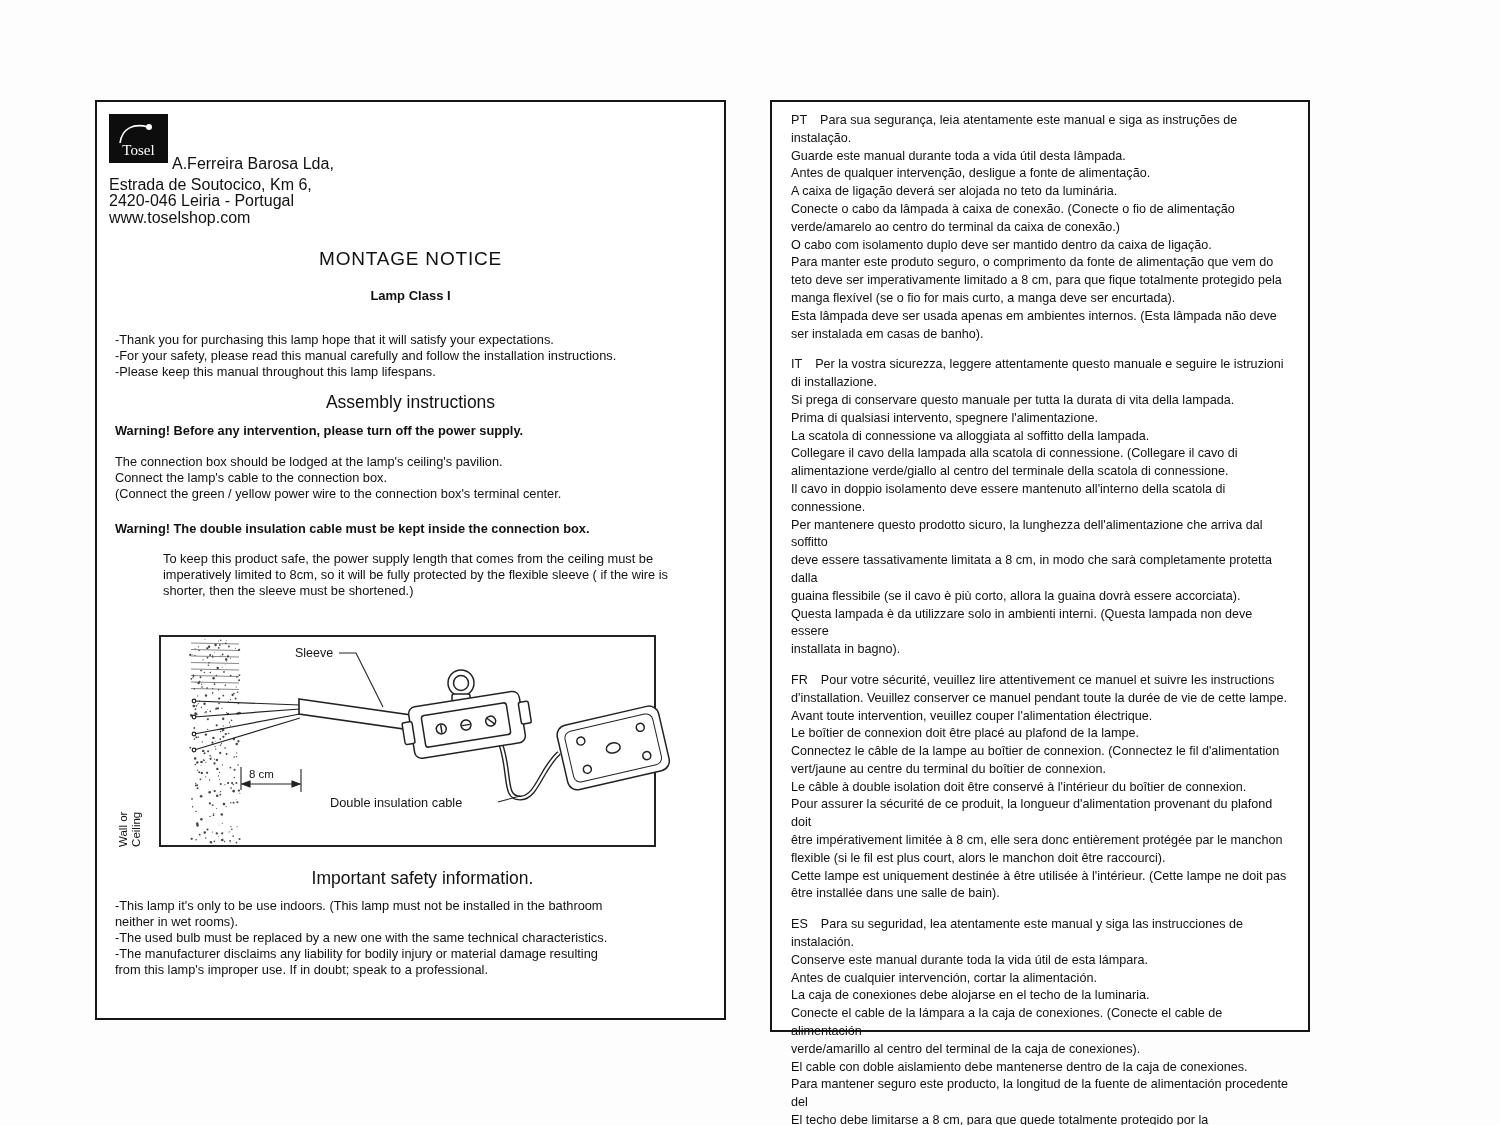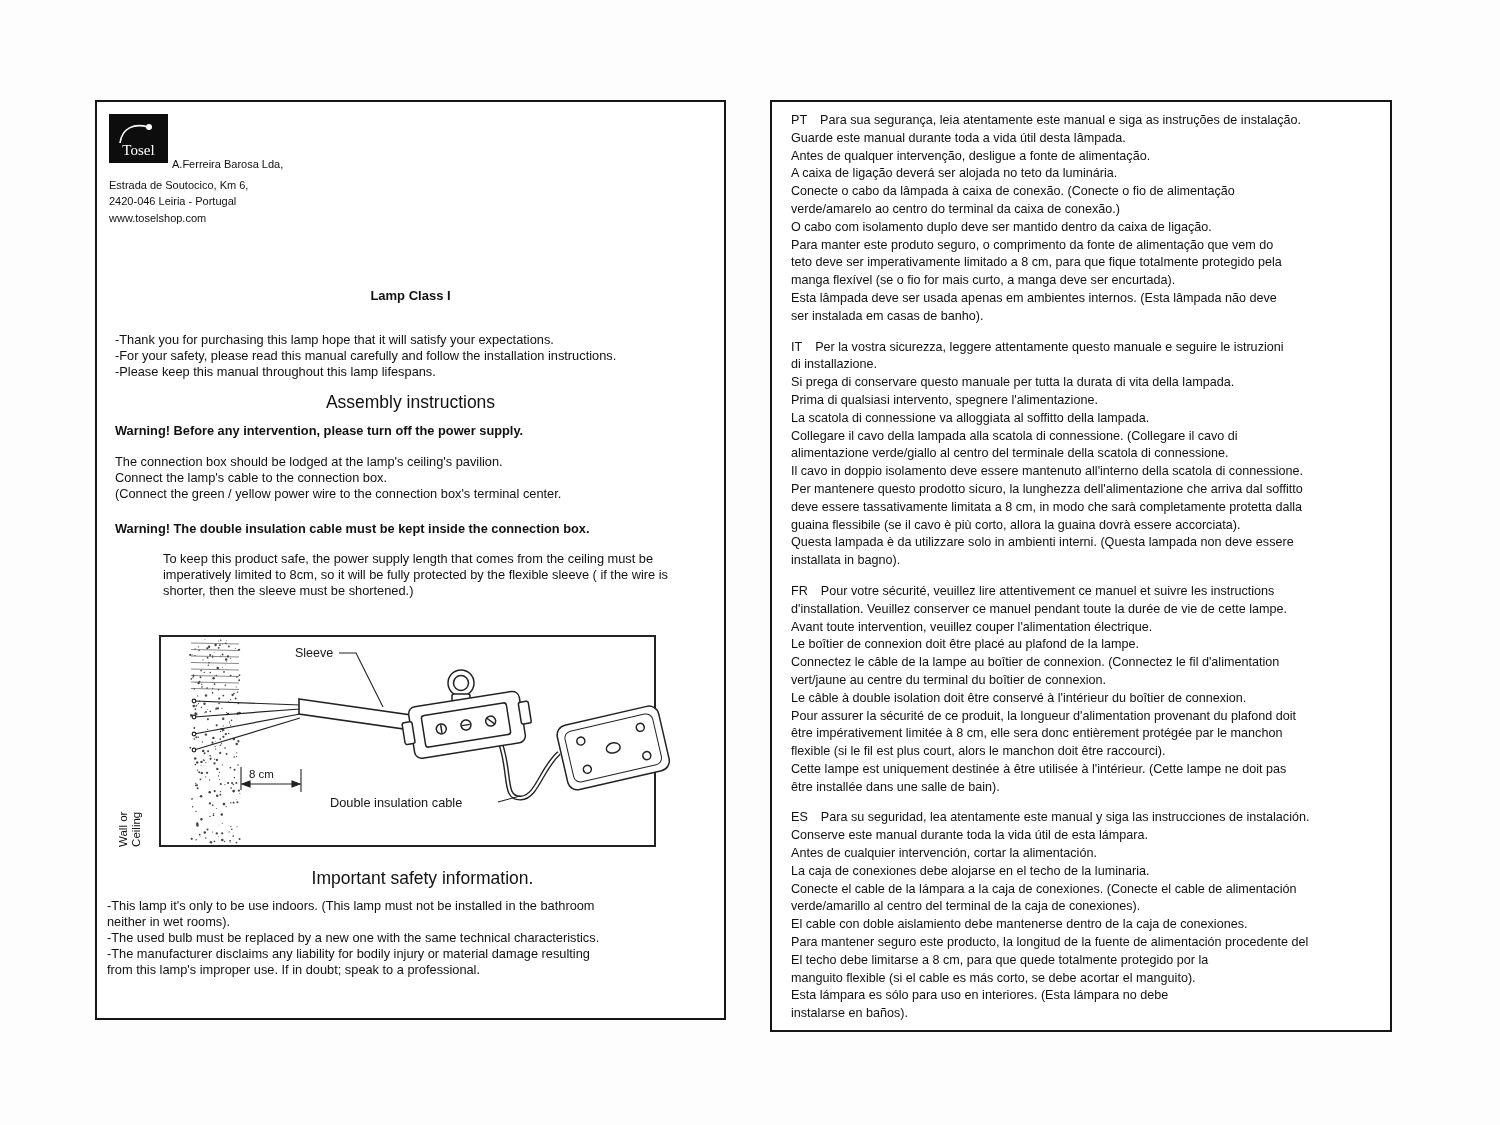--- a/index.html
+++ b/index.html
@@ -12,26 +12,26 @@
   .page {
     position:relative; width:1500px; height:1125px;
     background:#fdfdfd;
     overflow:hidden;
   }
   .panel {
     position:absolute; background:#fff;
     border:2px solid #161616; box-sizing:border-box;
   }
   .panel-left  { left:95px;  top:100px; width:631px; height:920px; }
-  .panel-right { left:770px; top:100px; width:622px; height:932px; padding:10px 19px; }
+  .panel-right { left:770px; top:100px; width:540px; height:932px; padding:10px 19px; }
 
   .abs { position:absolute; }
   .center { left:0; right:0; text-align:center; }
 
-  .hdr { font-size:11px; line-height:14px; white-space:pre; }
+  .hdr { font-size:16px; line-height:14px; white-space:pre; }
   .logo { left:12px; top:12px; width:76px; height:49px; }
 
   .doc-title { font-size:19px; letter-spacing:.8px; font-weight:400; }
   .subtitle  { font-size:13px; font-weight:bold; }
   .heading   { font-size:17.5px; font-weight:400; }
 
   .body-text { font-size:12.8px; line-height:16px; white-space:pre-wrap; }
   .bold { font-weight:bold; }
 
   .diagram {
@@ -66,20 +66,21 @@
           <circle cx="40" cy="13" r="3" fill="#fff" stroke="none"></circle>
         </g>
         <text x="29.5" y="41" text-anchor="middle" fill="#fff" font-size="15" font-family="Liberation Serif, serif">Tosel</text>
       </svg>
     </div>
     <div class="abs hdr" style="left:75px; top:55px;">A.Ferreira Barosa Lda,</div>
     <div class="abs hdr" style="left:12px; top:76px;">Estrada de Soutocico, Km 6,</div>
     <div class="abs hdr" style="left:12px; top:92px;">2420-046 Leiria - Portugal</div>
     <div class="abs hdr" style="left:12px; top:109px;">www.toselshop.com</div>
 
+    <div class="abs center doc-title" style="top:146px;">MONTAGE NOTICE</div>
     <div class="abs center subtitle" style="top:186px;">Lamp Class I</div>
 
     <div class="abs body-text" style="left:18px; top:230px;">-Thank you for purchasing this lamp hope that it will satisfy your expectations.
 -For your safety, please read this manual carefully and follow the installation instructions.
 -Please keep this manual throughout this lamp lifespans.</div>
 
     <div class="abs center heading" style="top:290px;">Assembly instructions</div>
 
     <div class="abs body-text bold" style="left:18px; top:321px;">Warning! Before any intervention, please turn off the power supply.</div>
 
@@ -427,21 +428,21 @@
         <text x="141" y="170" font-size="12.8">Double insulation cable</text>
         <line x1="309" y1="165" x2="331" y2="159" stroke="#222" stroke-width="1.1"></line>
       </svg>
     </div>
 
     <div class="abs wall-label">Wall or
 Ceiling</div>
 
     <div class="abs center heading" style="top:766px;margin-left:24px;">Important safety information.</div>
 
-    <div class="abs body-text" style="left:10px; top:796px;">-This lamp it's only to be use indoors. (This lamp must not be installed in the bathroom
+    <div class="abs body-text" style="left:18px; top:796px;">-This lamp it's only to be use indoors. (This lamp must not be installed in the bathroom
 neither in wet rooms).
 -The used bulb must be replaced by a new one with the same technical characteristics.
 -The manufacturer disclaims any liability for bodily injury or material damage resulting
 from this lamp's improper use. If in doubt; speak to a professional.</div>
   </div>
 
   <div class="panel panel-right">
     <div class="lang-block">
       <span class="lang-code">PT</span><span class="lang-text">Para sua segurança, leia atentamente este manual e siga as instruções de instalação.
 Guarde este manual durante toda a vida útil desta lâmpada.

